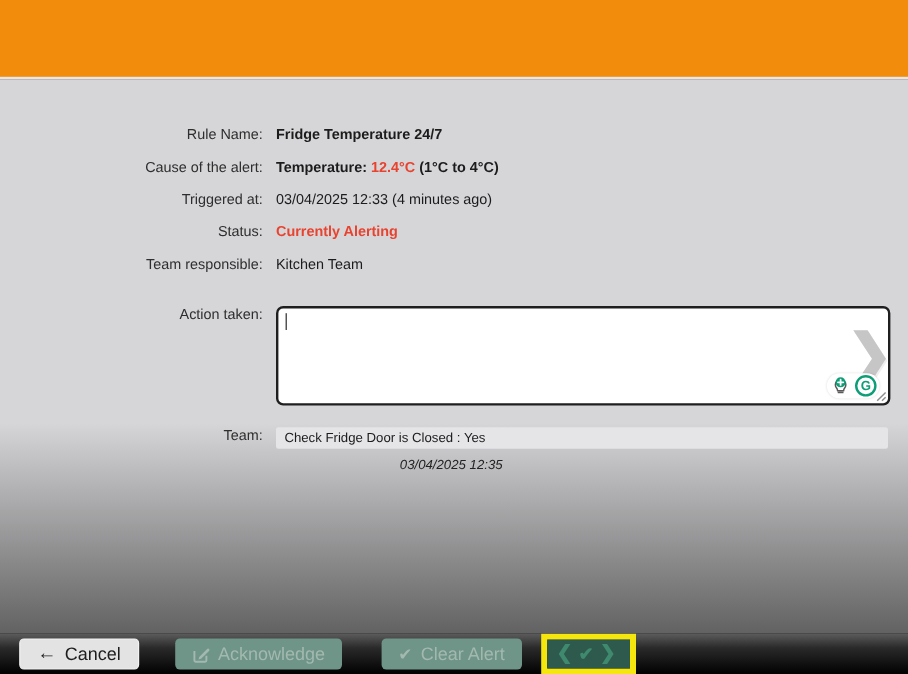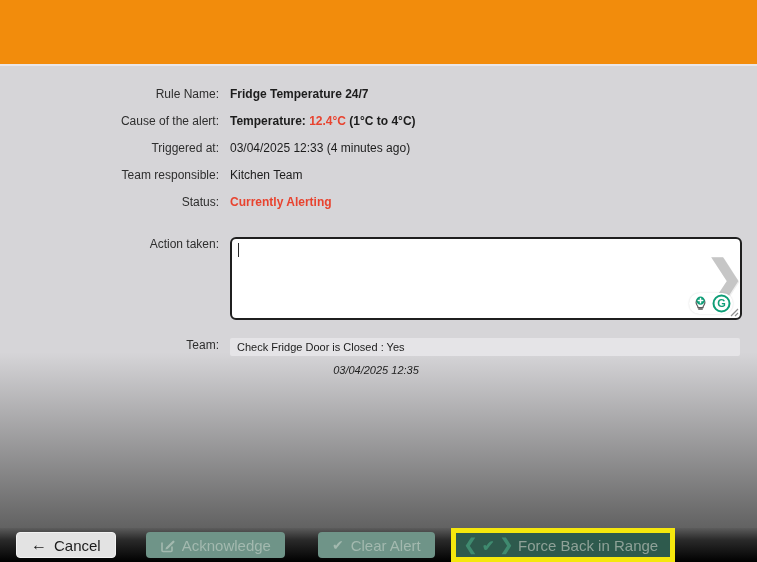--- a/index.html
+++ b/index.html
@@ -16,21 +16,21 @@
     height: 64px; flex: 0 0 64px;
     background: #f28c0c;
     border-bottom: 2px solid #e9e6e9;
   }
 
   
   .content {
     position: relative;
     flex: 1 1 auto;
     background: linear-gradient(to bottom, #d6d5d8 0%, #d6d5d8 62%, #626262 100%);
-    padding-top: 14px;
+    padding-top: 32px;
     font-size: 12px;
     color: #1c1c1c;
   }
   .row { display: flex; align-items: flex-start; padding: 7px 0 6px 0; }
   .row .label {
     flex: 0 0 230px;
     text-align: right;
     padding-right: 11px;
     color: #2e2e2e;
     box-sizing: border-box;
@@ -168,27 +168,27 @@
       <div class="label">Cause of the alert:</div>
       <div class="value bold"><span>Temperature: </span><span class="red bold">12.4°C</span><span> (1°C to 4°C)</span></div>
     </div>
 
     <div class="row">
       <div class="label">Triggered at:</div>
       <div class="value">03/04/2025 12:33 (4 minutes ago)</div>
     </div>
 
     <div class="row">
+      <div class="label">Status:</div>
+      <div class="value red bold">Currently Alerting</div>
+    </div>
+
+    <div class="row">
       <div class="label">Team responsible:</div>
       <div class="value">Kitchen Team</div>
-    </div>
-
-    <div class="row">
-      <div class="label">Status:</div>
-      <div class="value red bold">Currently Alerting</div>
     </div>
 
     <div class="row row-action">
       <div class="label">Action taken:</div>
       <div class="value">
         <div class="action-box" role="textbox" aria-multiline="true">
           <div class="caret"></div>
 
           <span class="next-arrow">❯</span>
 
@@ -249,19 +249,18 @@
     <button class="btn btn-muted">
       <span class="ic">✔</span>
       <span>Clear Alert</span>
     </button>
 
     <div class="highlight-wrap">
       <button class="btn btn-force">
         <span class="ic">❮</span>
         <span class="ic check">✔</span>
         <span class="ic">❯</span>
-        <span>Force Back in Range</span>
       </button>
     </div>
 
   </div>
 
 </div>
 
 </body></html>

